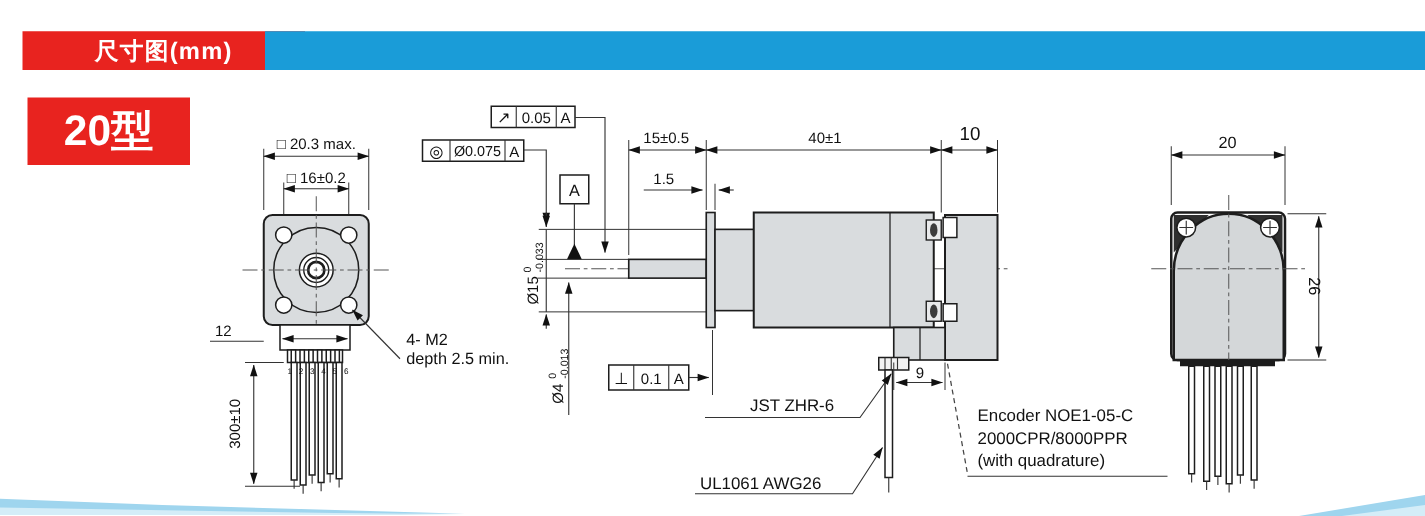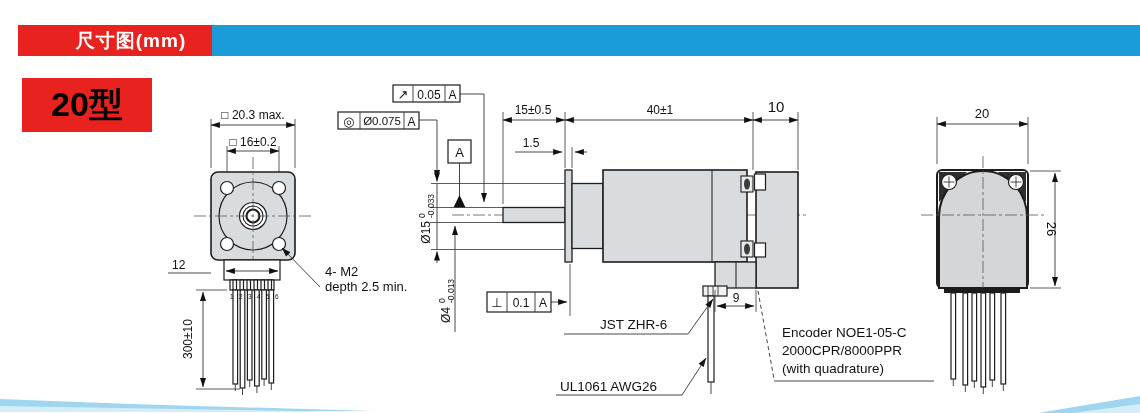--- a/index.html
+++ b/index.html
@@ -3,21 +3,21 @@
 <meta charset="utf-8">
 <style>
   html,body{margin:0;padding:0;background:#fff;}
   #page{position:relative;width:1140px;height:413px;background:#fff;overflow:hidden;
         font-family:"Liberation Sans",sans-serif;}
   .hdr-red{position:absolute;left:18px;top:25px;width:226px;height:31px;background:#e8231f;
            color:#fff;font-size:19px;font-weight:bold;display:flex;align-items:center;
            justify-content:center;letter-spacing:1px;}
   .hdr-blue{position:absolute;left:212px;top:25px;width:928px;height:31px;background:#1a9cd8;}
   .type-badge{position:absolute;left:22px;top:78px;width:130px;height:54px;background:#e8231f;
-              color:#000000;font-size:34px;font-weight:bold;display:flex;align-items:center;
+              color:#ffffff;font-size:34px;font-weight:bold;display:flex;align-items:center;
               justify-content:center;}
   .model{position:absolute;left:22px;top:136px;width:150px;font-size:15px;font-weight:bold;
          color:#1a1a1a;letter-spacing:.4px;}
   svg{position:absolute;left:0;top:0;}
   svg text{font-family:"Liberation Sans",sans-serif;font-size:12px;fill:#111;}
   .o{stroke:#1d1d1d;stroke-width:1.6;fill:#d9dcde;}
   .o2{stroke:#1d1d1d;stroke-width:1.3;fill:#d9dcde;}
   .w{fill:#fff;stroke:#1d1d1d;stroke-width:1.2;}
   .d{stroke:#333;stroke-width:0.9;fill:none;}
   .thin{stroke:#333;stroke-width:0.8;fill:none;}

